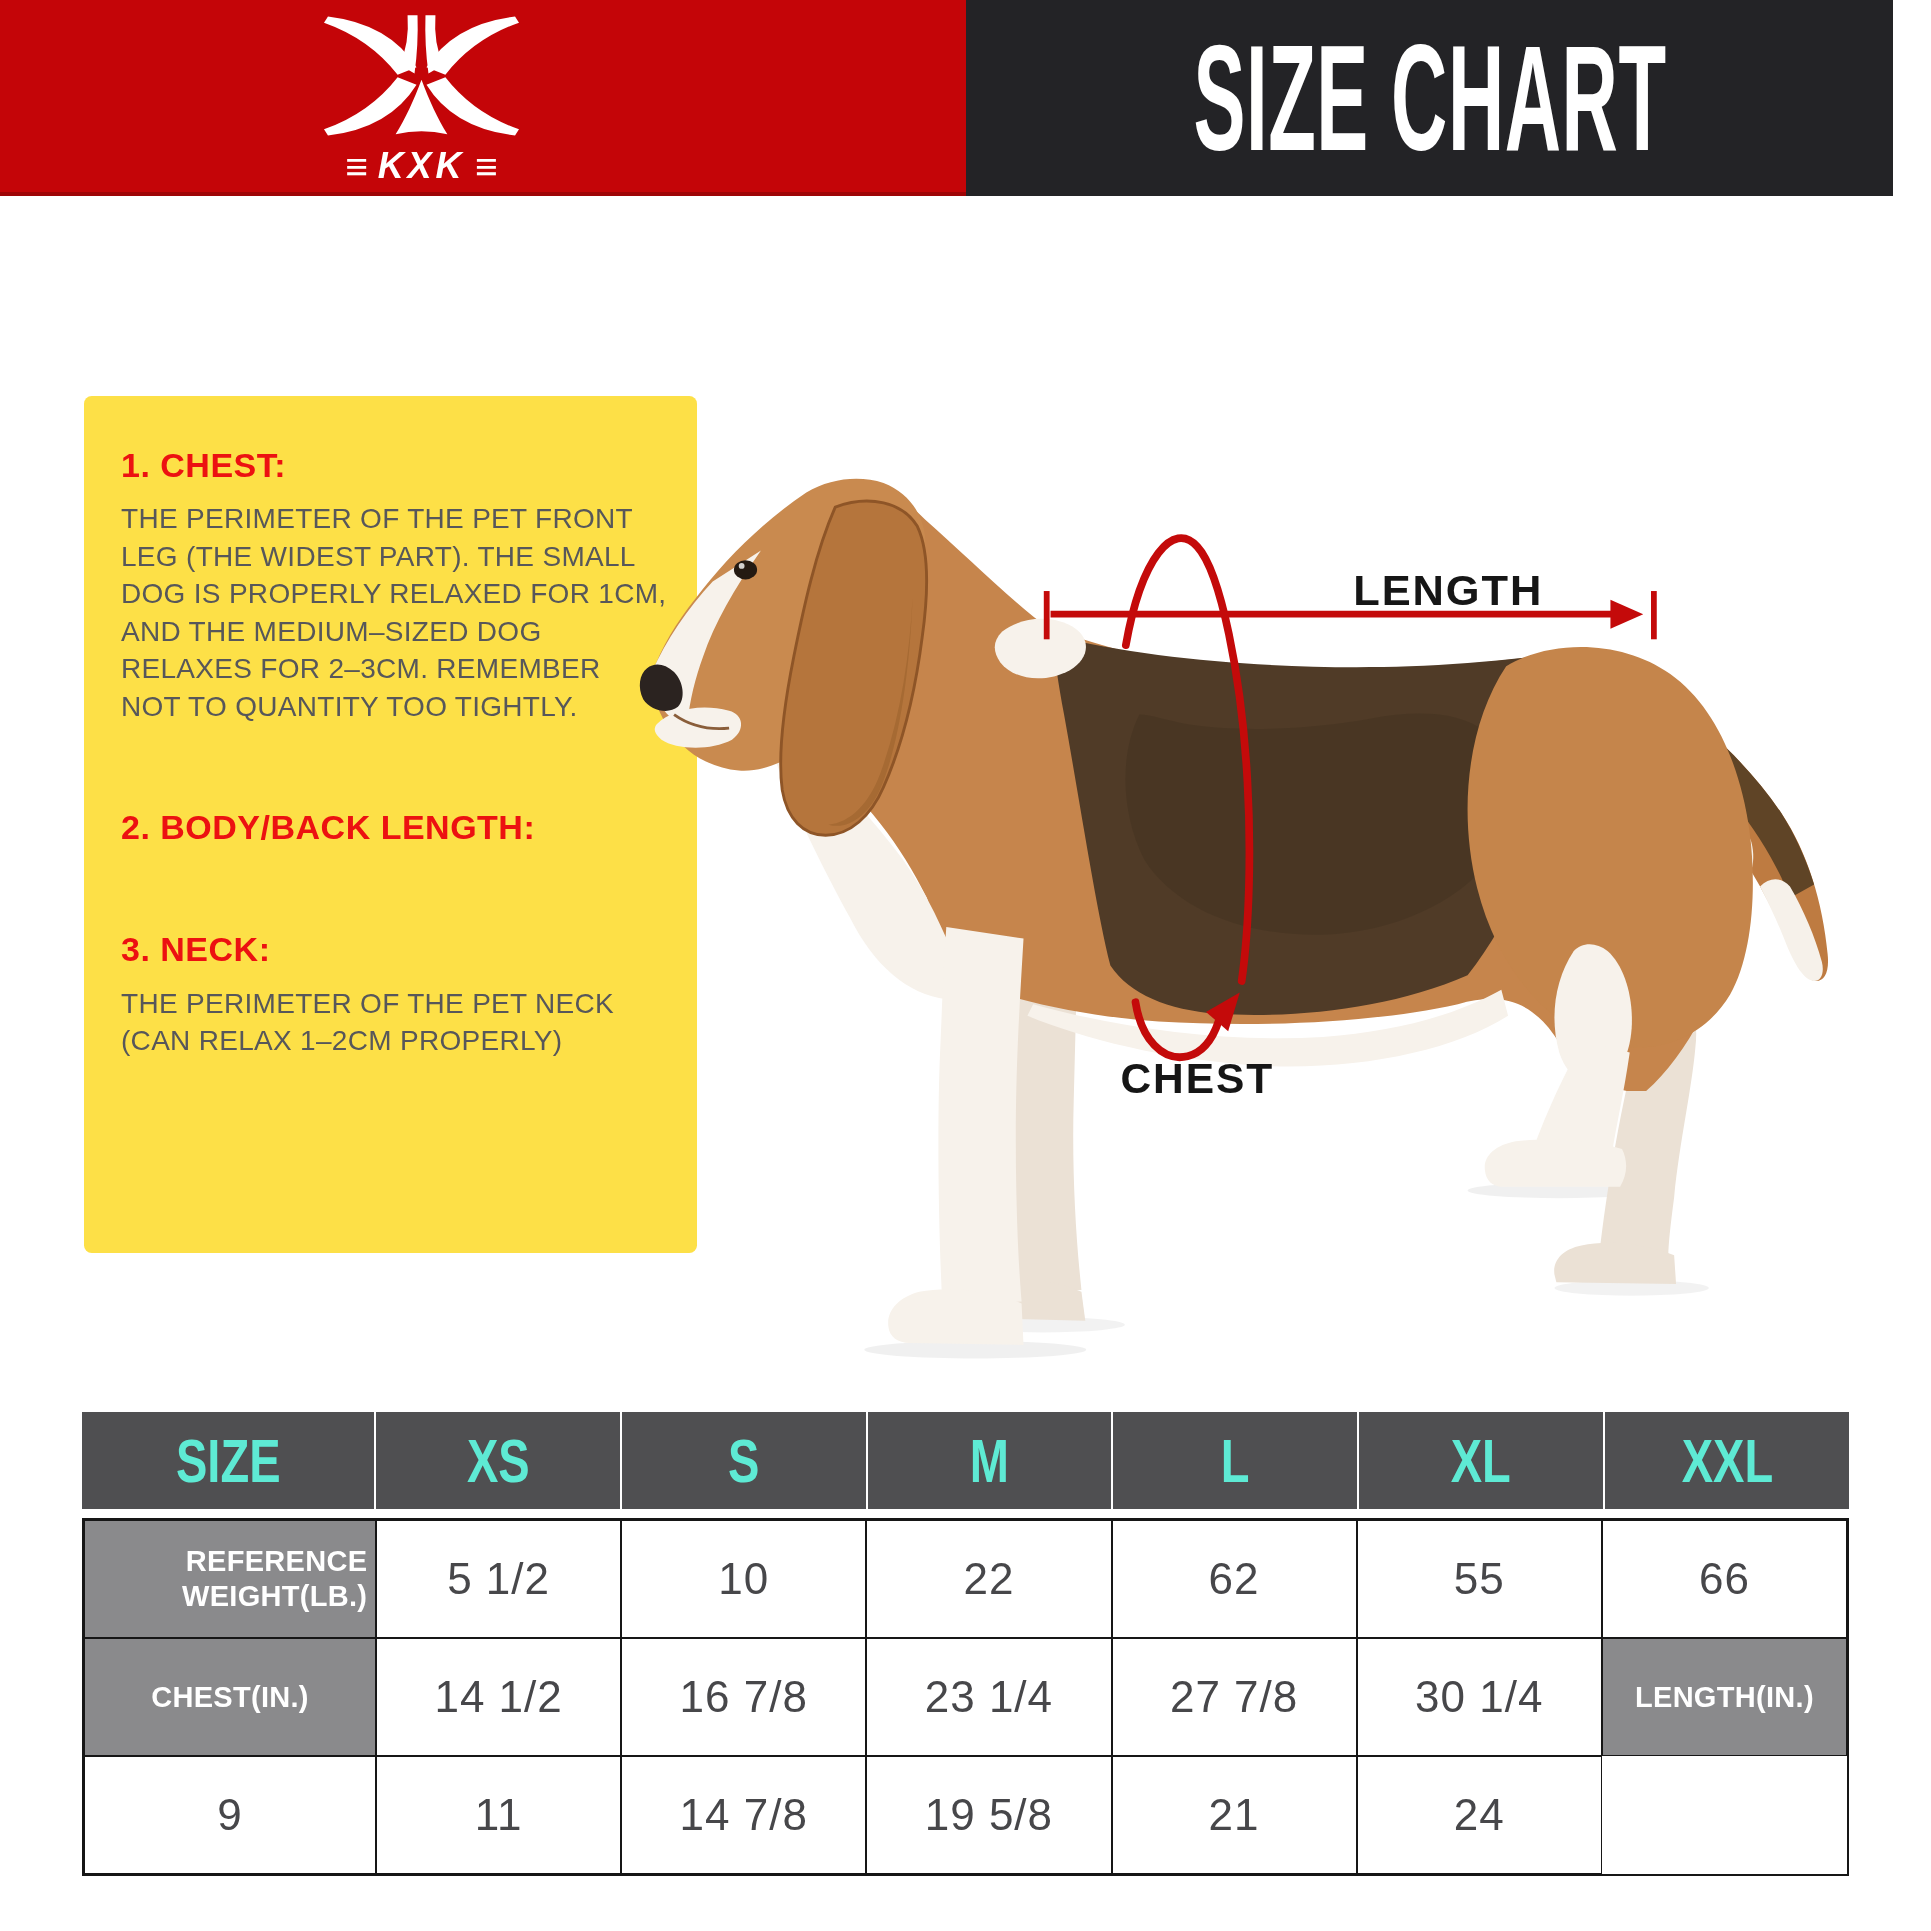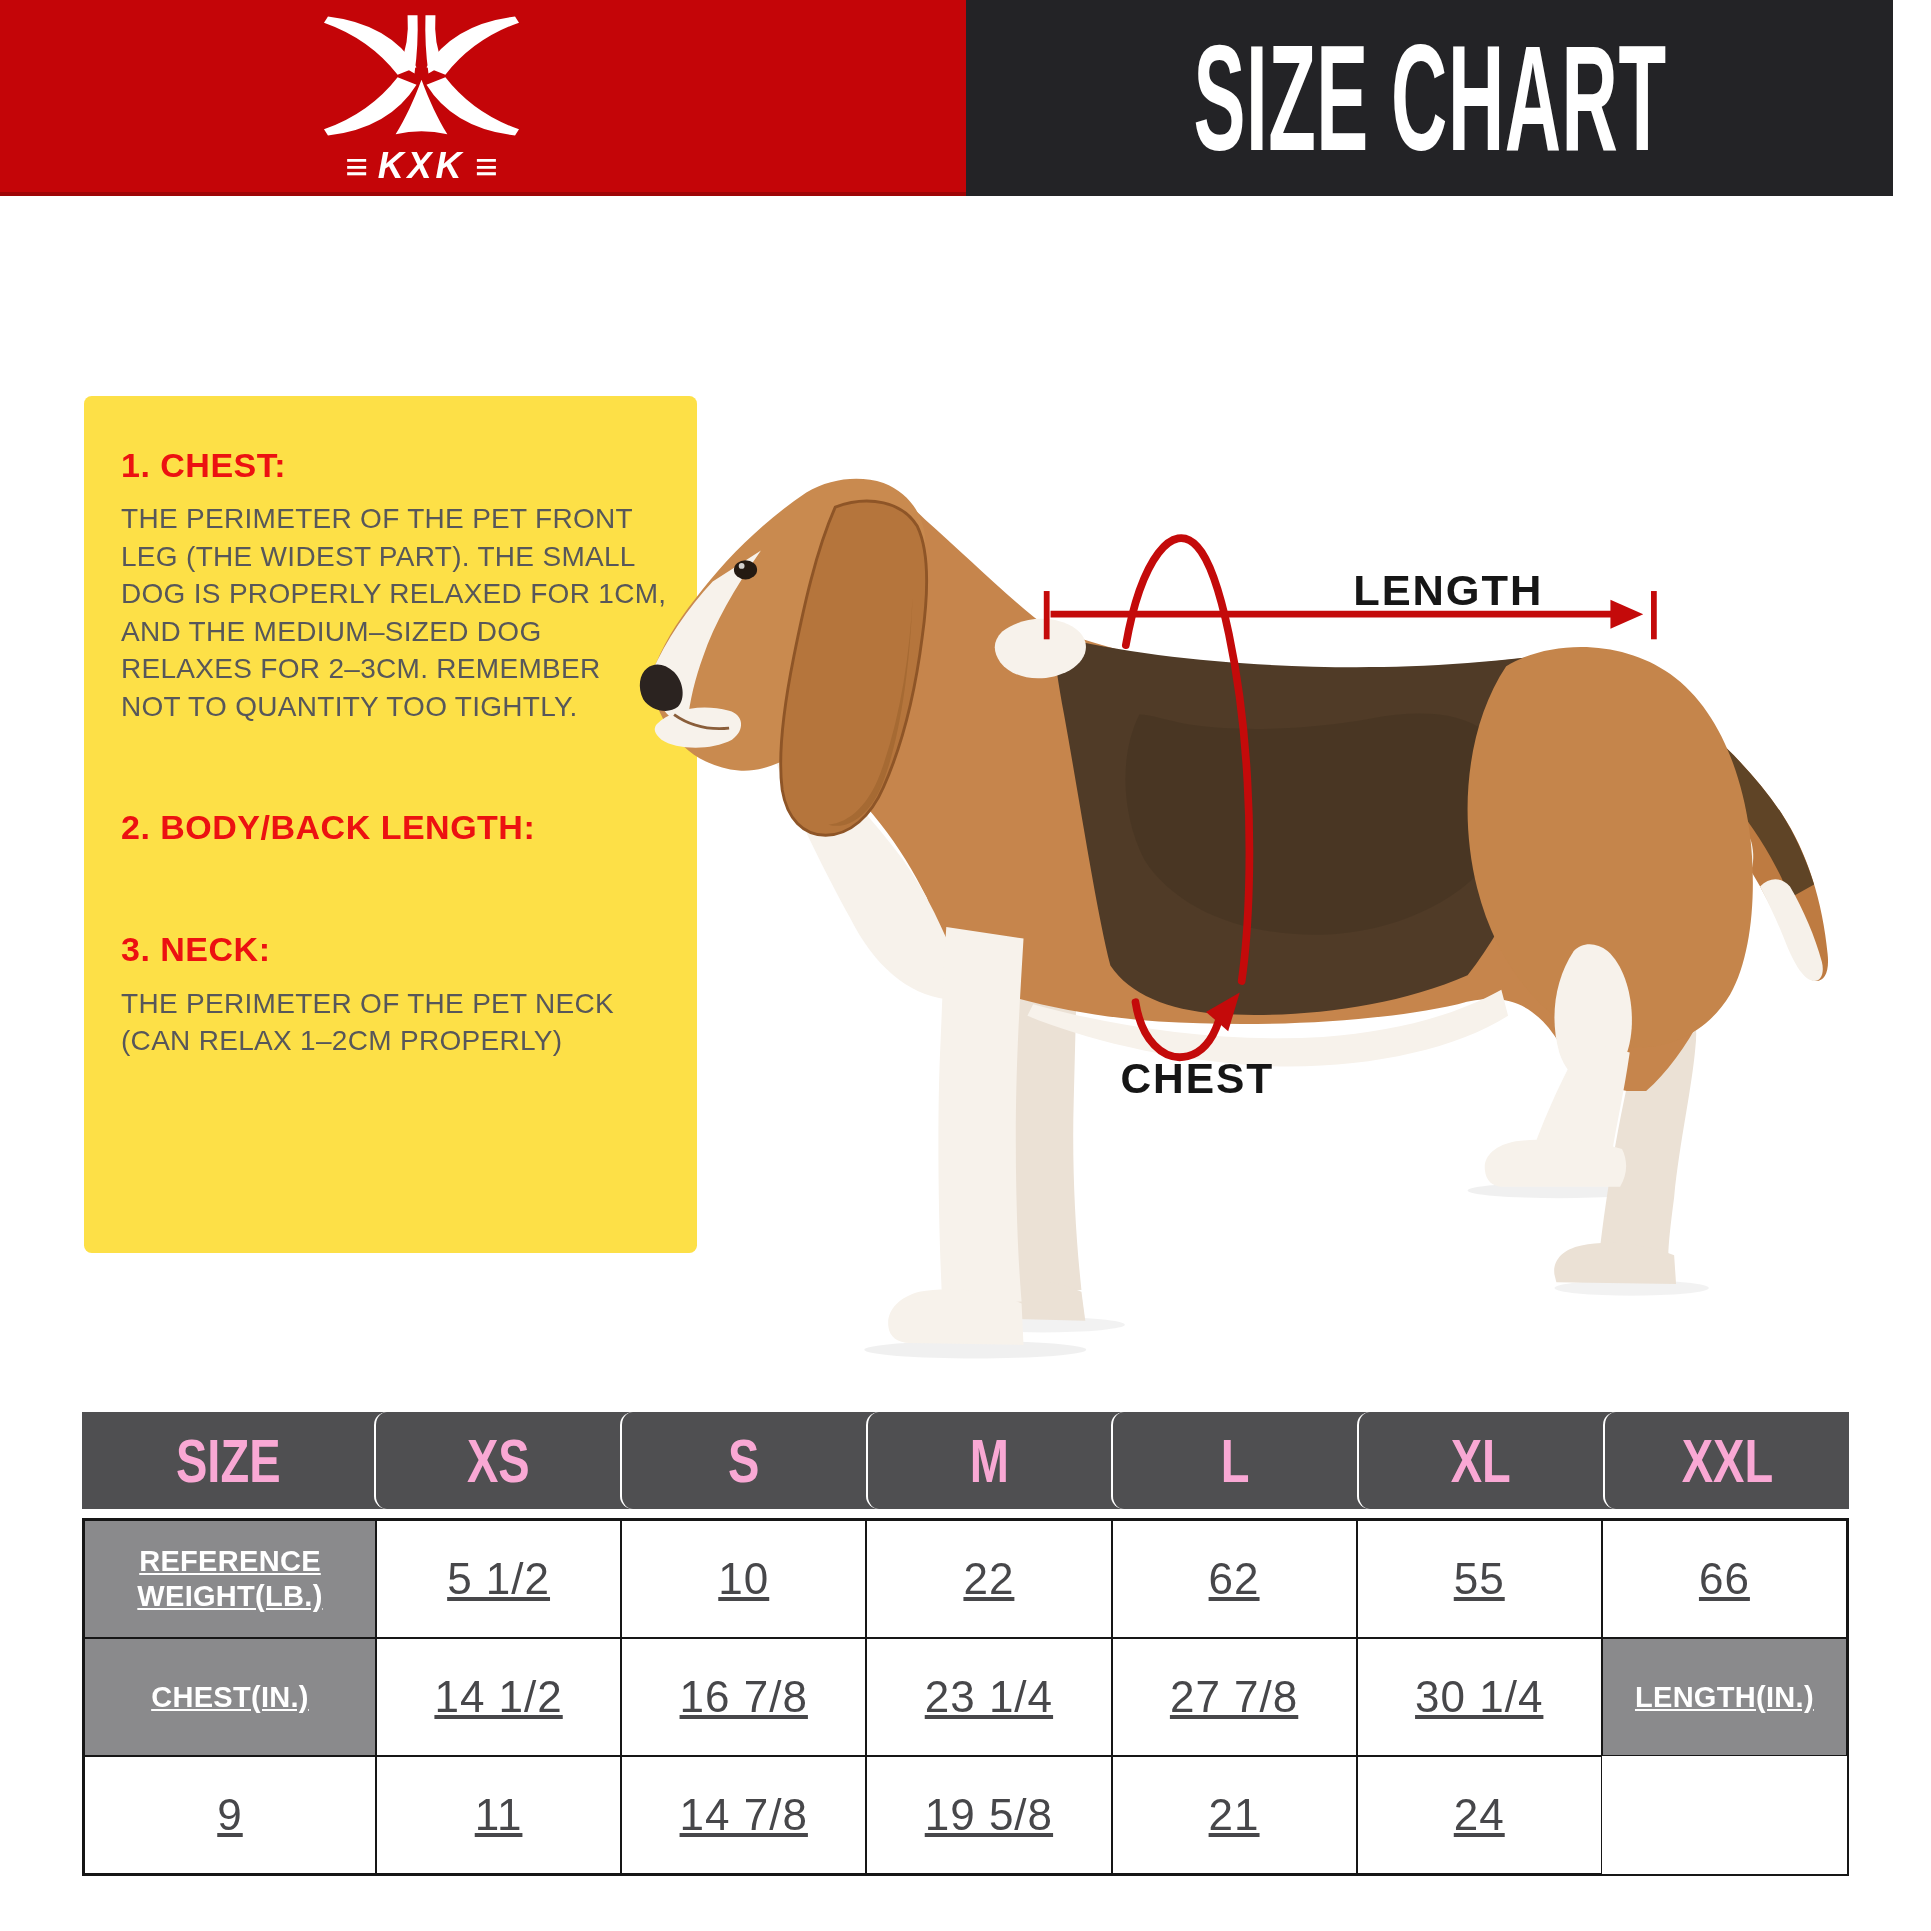--- a/index.html
+++ b/index.html
@@ -29,29 +29,29 @@
           letter-spacing:0.3px;max-width:546px;}
 
   
   .diagram{position:absolute;left:618px;top:425px;width:1313px;height:946px;z-index:2;}
   .diagram svg{display:block;width:100%;height:100%;}
 
   
   .size-table{position:absolute;left:82px;top:1412px;width:1767px;z-index:1;}
   .t-head{display:grid;grid-template-columns:292px repeat(6,1fr);height:97px;background:#4F4F51;}
   .t-head .hcell{display:flex;align-items:center;justify-content:center;
-                 color:#f9a8d4;border-left:2.9px solid #ffffff;border-radius:13px;}
+                 color:#5eead4;border-left:2.9px solid #ffffff;}
   .t-head .hcell:first-child{border-left:none;}
   .t-head .cond{display:inline-block;font-size:56px;font-weight:700;transform:scale(0.84,1.08);}
   .t-gap{height:8.7px;background:#ffffff;}
   .t-body{display:grid;grid-template-columns:292px repeat(6,1fr);grid-auto-rows:118px;
           border:2.9px solid #161616;}
   .t-body .cell{display:flex;align-items:center;justify-content:center;
                 border:1.9px solid #161616;background:#ffffff;
-                font-size:44px;color:#47474A;letter-spacing:1px;text-align:center;text-decoration:underline;}
+                font-size:44px;color:#47474A;letter-spacing:1px;text-align:right;}
   .t-body .rowlabel{background:#8A8A8C;color:#ffffff;font-size:29px;font-weight:600;
                     line-height:1.18;letter-spacing:0.3px;padding:0 7.7px;}
 </style>
 </head>
 <body>
 
 <div class="canvas">
 
   <div class="brand-panel">
     <div class="logo">

